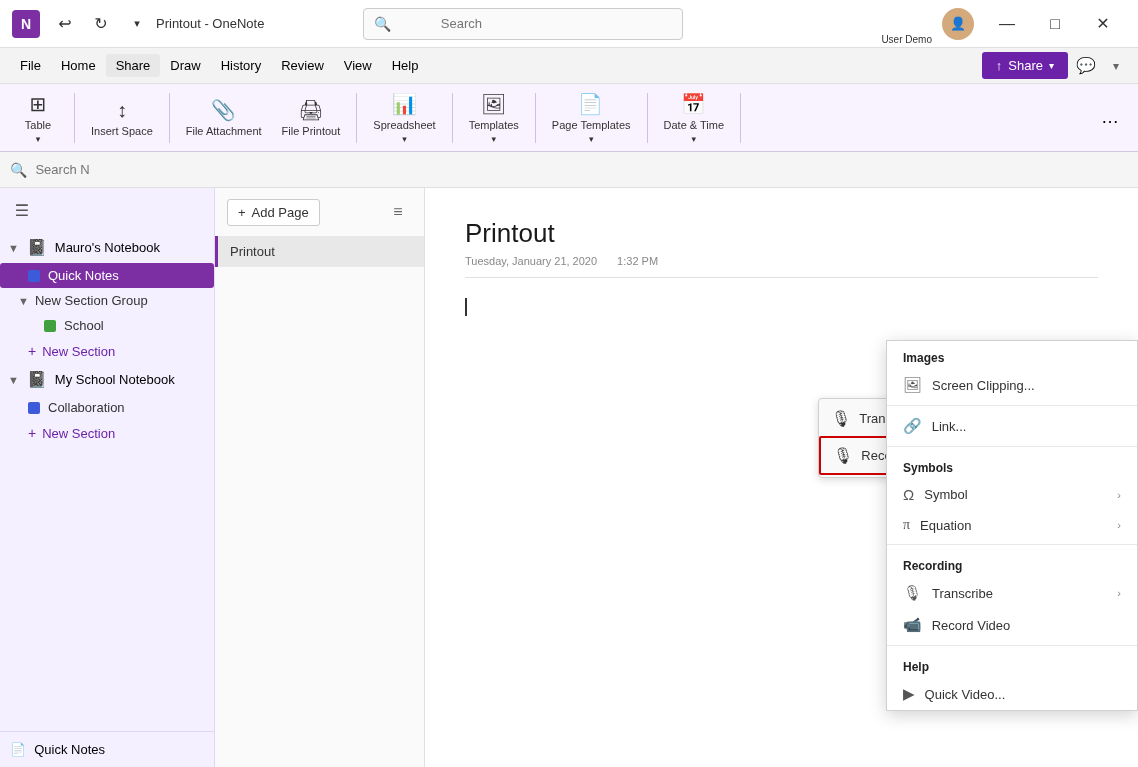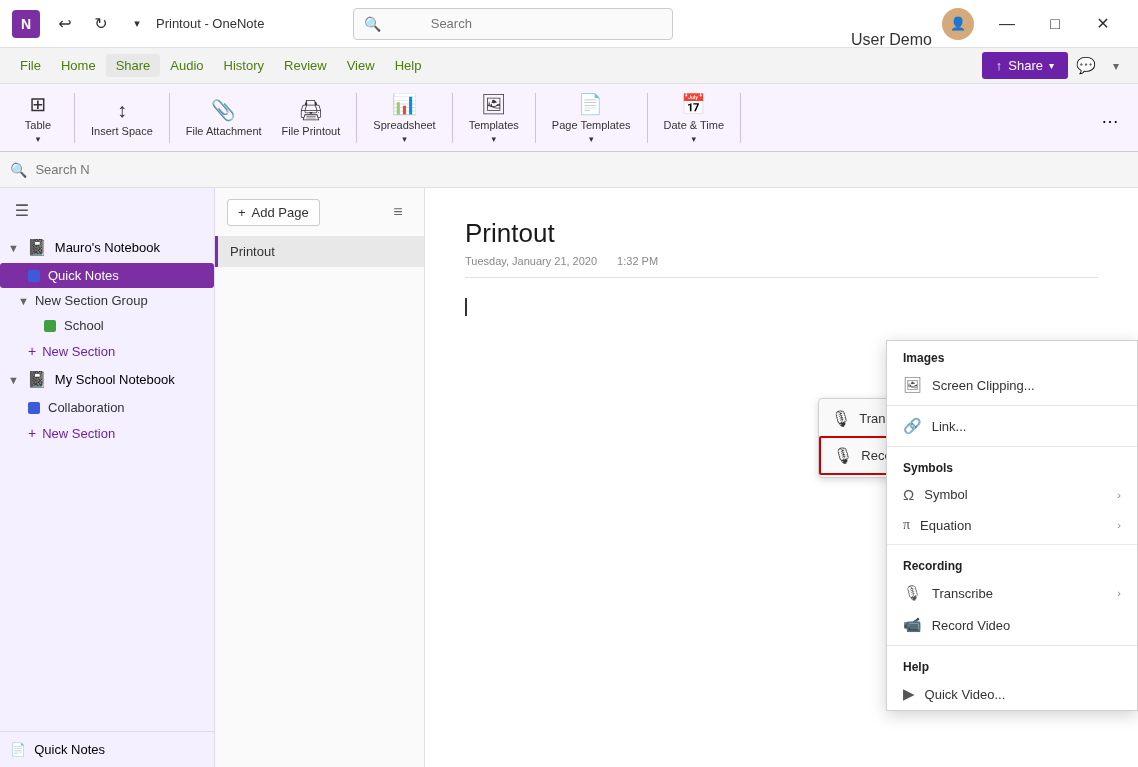--- a/index.html
+++ b/index.html
@@ -24,38 +24,38 @@
     .title-text { font-size: 13px; color: #333; margin-left: 4px; }
     .search-bar {
       flex: 1; max-width: 320px; height: 32px; border: 1px solid #ccc; border-radius: 4px;
       display: flex; align-items: center; padding: 0 10px; gap: 8px;
       background: #fafafa; margin: 0 auto;
     }
     .search-bar input {
       border: none; background: transparent; outline: none; font-size: 13px; width: 100%; margin-left: 41px;
     }
     .user-area { display: flex; align-items: center; gap: 10px; margin-left: auto; }
-    .user-name { font-size: 16px; color: #333; margin-top: 32px; }
+    .user-name { font-size: 10px; color: #333; margin-top: 32px; }
     .user-avatar {
       width: 32px; height: 32px; border-radius: 50%; background: #d4a97c;
       display: flex; align-items: center; justify-content: center; font-size: 13px;
     }
     .window-controls { display: flex; gap: 2px; margin-left: 10px; }
     .wc-btn {
       width: 46px; height: 30px; border: none; background: transparent; cursor: pointer;
       display: flex; align-items: center; justify-content: center; font-size: 16px; color: #333;
     }
 
     
     .menu-bar {
       display: flex; align-items: center; height: 36px; background: #f3f3f3;
       padding: 0 10px; border-bottom: 1px solid #e0e0e0;
     }
     .menu-item {
-      padding: 4px 10px; cursor: pointer; border-radius: 3px; font-size: 13px; color: #4d7c0f;
+      padding: 4px 10px; cursor: pointer; border-radius: 3px; font-size: 13px; color: #000000;
     }
     .menu-item.active { background: #e8e8e8; font-weight: 500; }
 
     
     .ribbon {
       display: flex; align-items: center; height: 68px; background: #f9f3ff;
       padding: 0 10px; border-bottom: 1px solid #d0c8e0; gap: 4px;
       position: relative;
     }
     .ribbon-btn {
@@ -224,21 +224,21 @@
     <button class="wc-btn">—</button>
     <button class="wc-btn">□</button>
     <button class="wc-btn wc-close">✕</button>
   </div>
 </div>
 
 <div class="menu-bar">
   <div class="menu-item">File</div>
   <div class="menu-item">Home</div>
   <div class="menu-item active">Share</div>
-  <div class="menu-item">Audio</div>
+  <div class="menu-item">Draw</div>
   <div class="menu-item">History</div>
   <div class="menu-item">Review</div>
   <div class="menu-item">View</div>
   <div class="menu-item">Help</div>
   <div style="margin-left:auto; display:flex; align-items:center; gap:8px;">
     <button class="share-btn">
       <span>↑</span>
       <span>Share</span>
       <span style="font-size:10px;">▾</span>
     </button>

